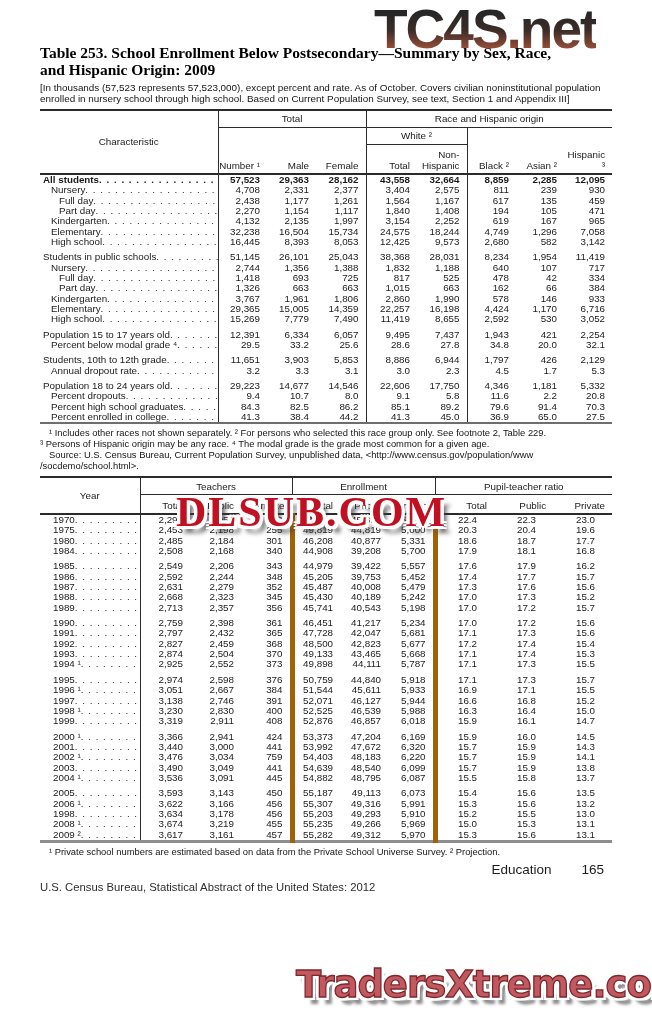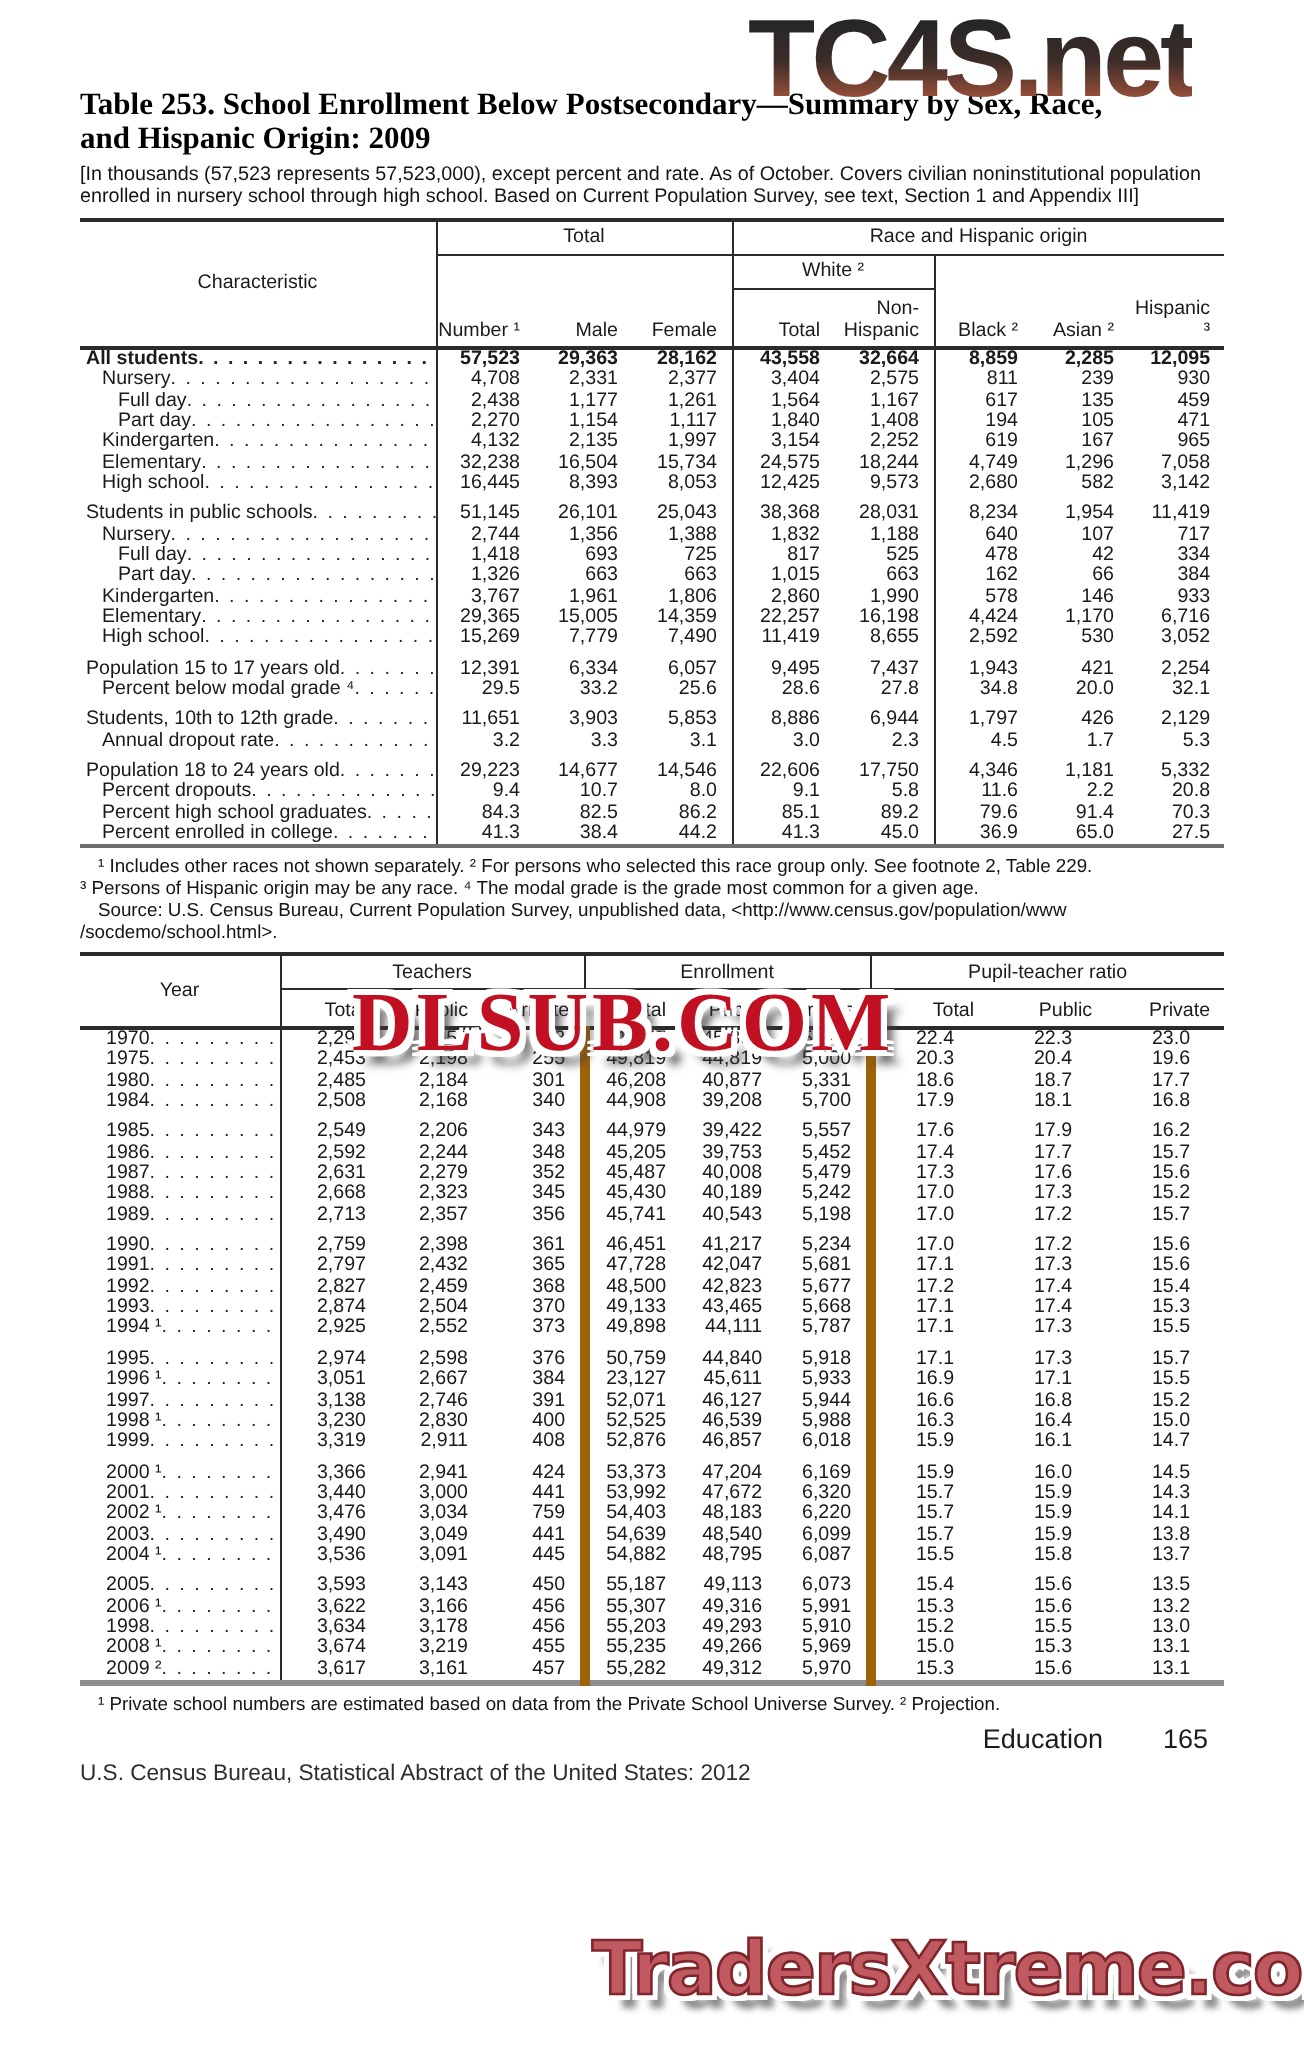--- a/index.html
+++ b/index.html
@@ -779,21 +779,21 @@
         <tr>
           <td class="lbl vR ">
             <div class="lead">
               <span class="lt">1996 ¹</span>
               <span class="dots"></span>
             </div>
           </td>
           <td class="n c0">3,051</td>
           <td class="n c1">2,667</td>
           <td class="n c2">384</td>
-          <td class="n c3">23,127</td>
+          <td class="n c3">51,544</td>
           <td class="n c4">45,611</td>
           <td class="n c5">5,933</td>
           <td class="n c6">16.9</td>
           <td class="n c7">17.1</td>
           <td class="n c8">15.5</td>
         </tr>
         <tr>
           <td class="lbl vR ">
             <div class="lead">
               <span class="lt">1997</span>

